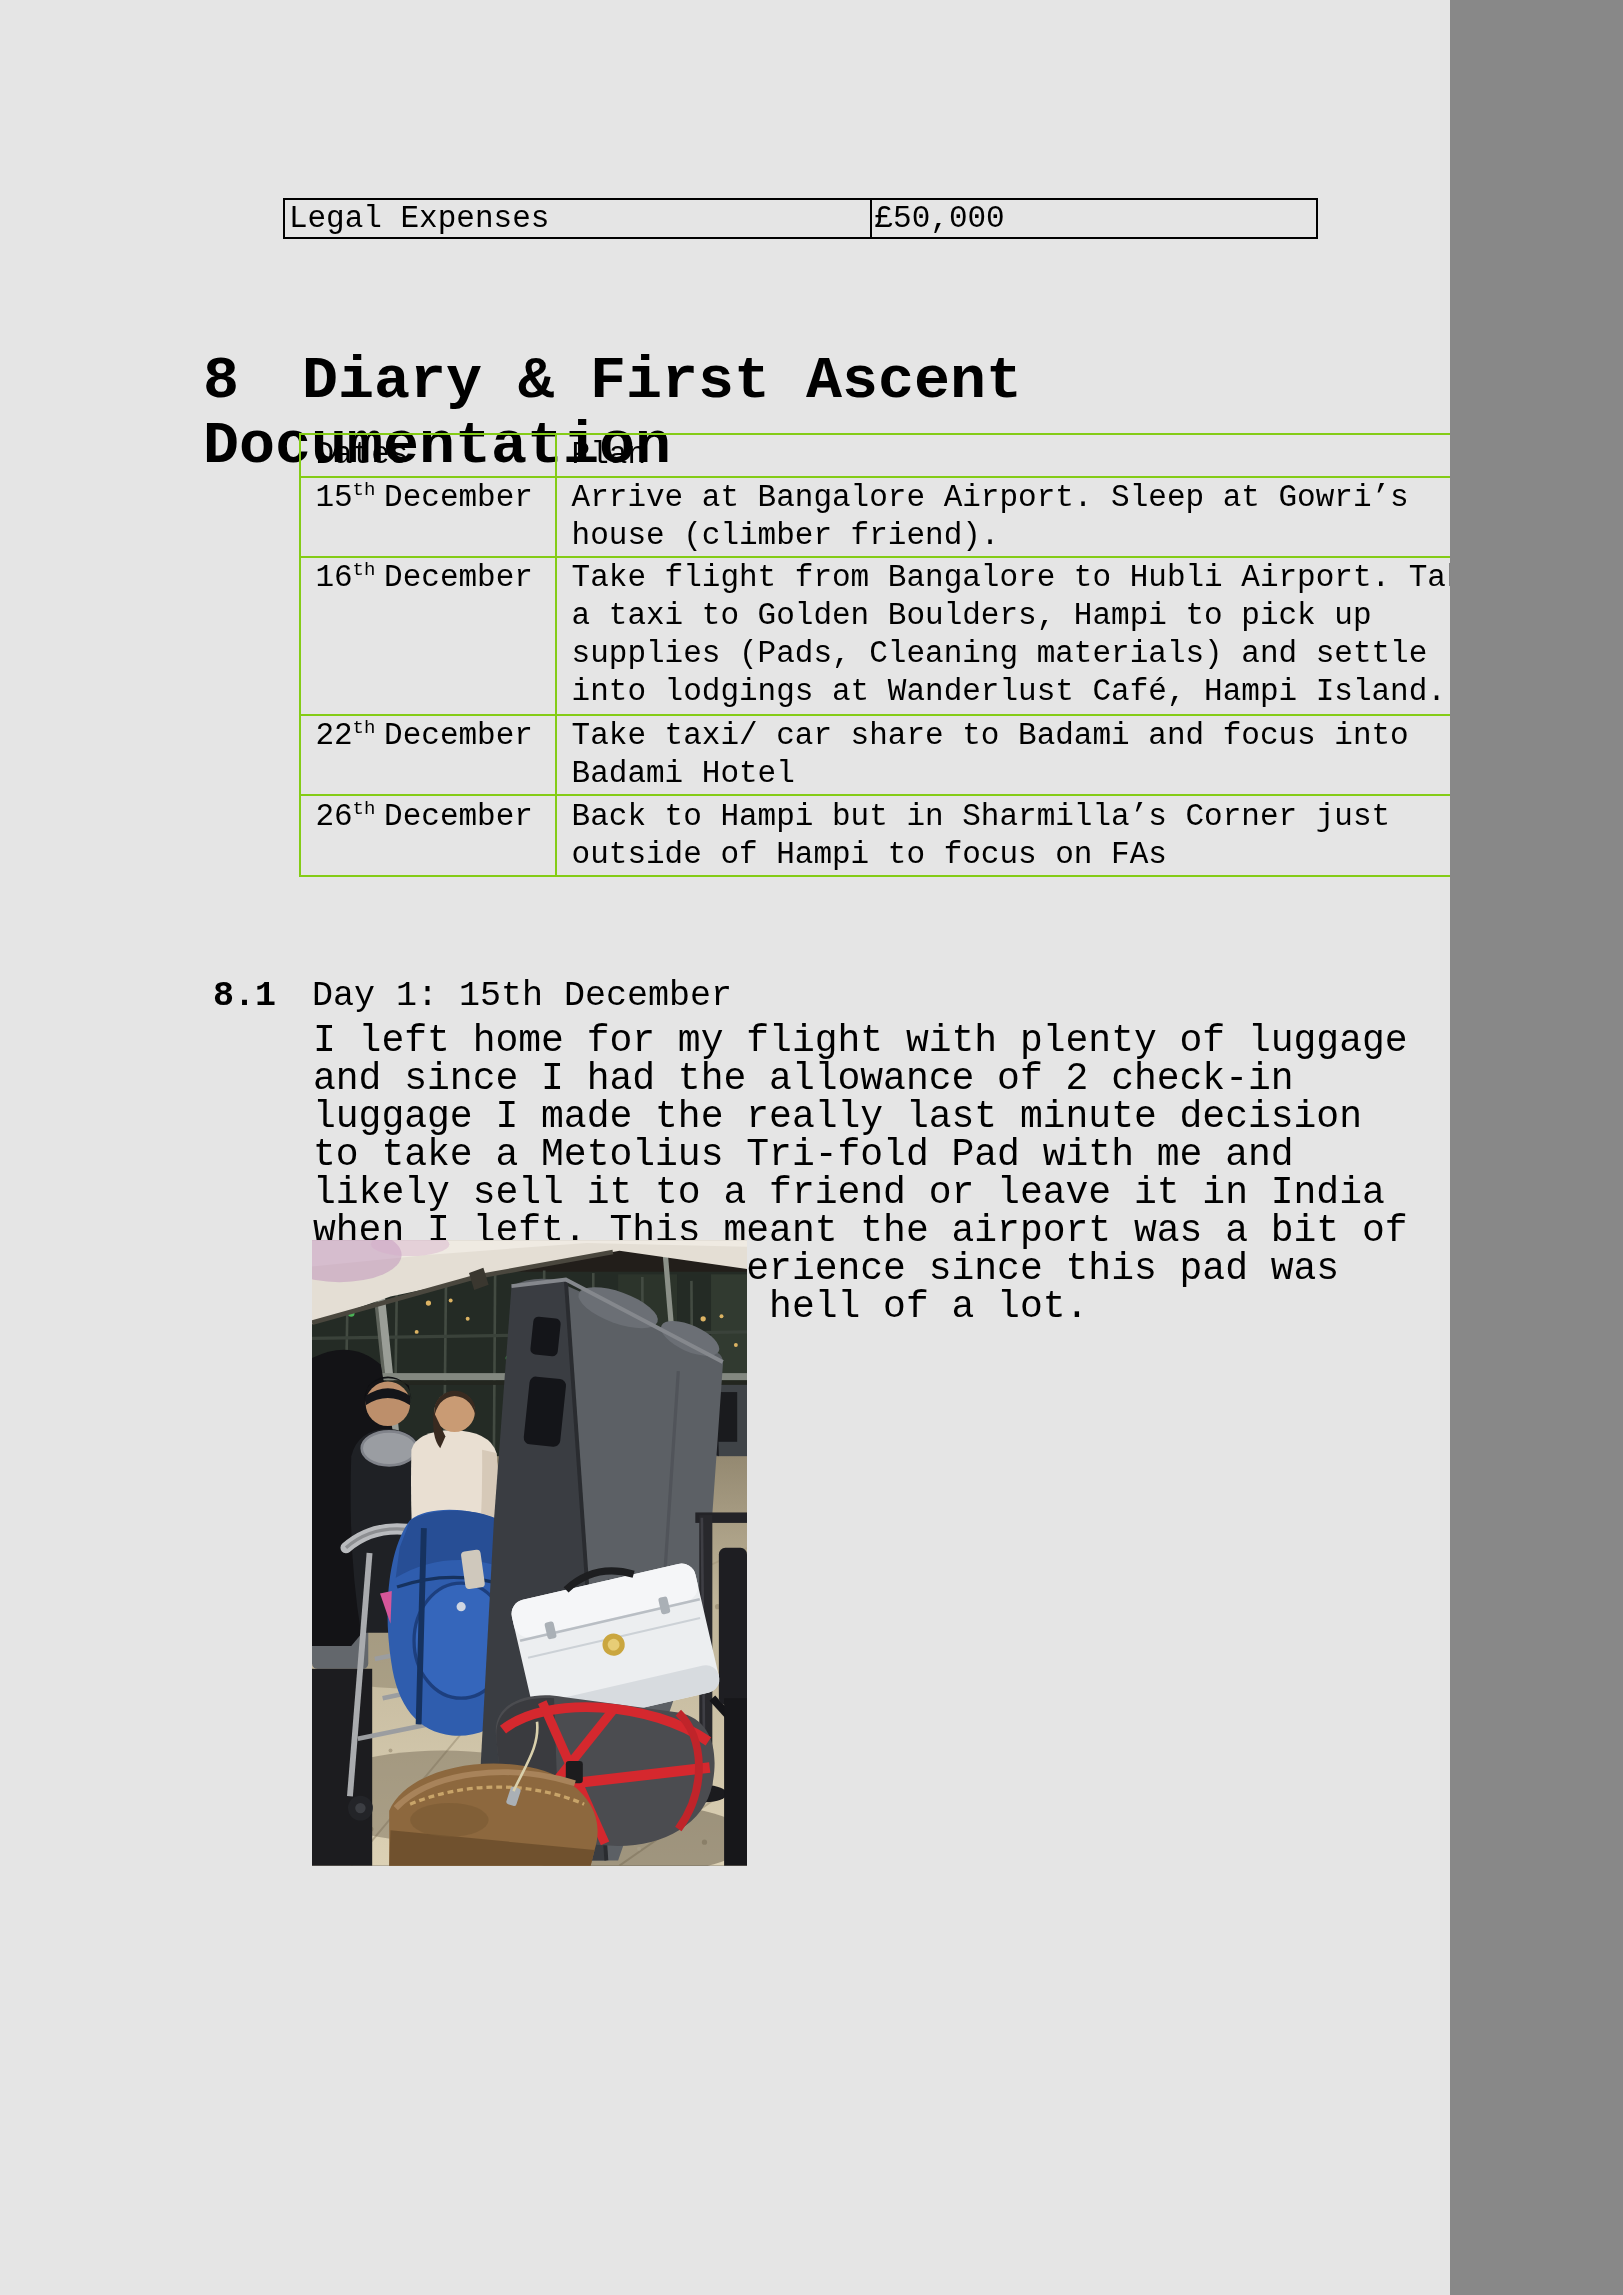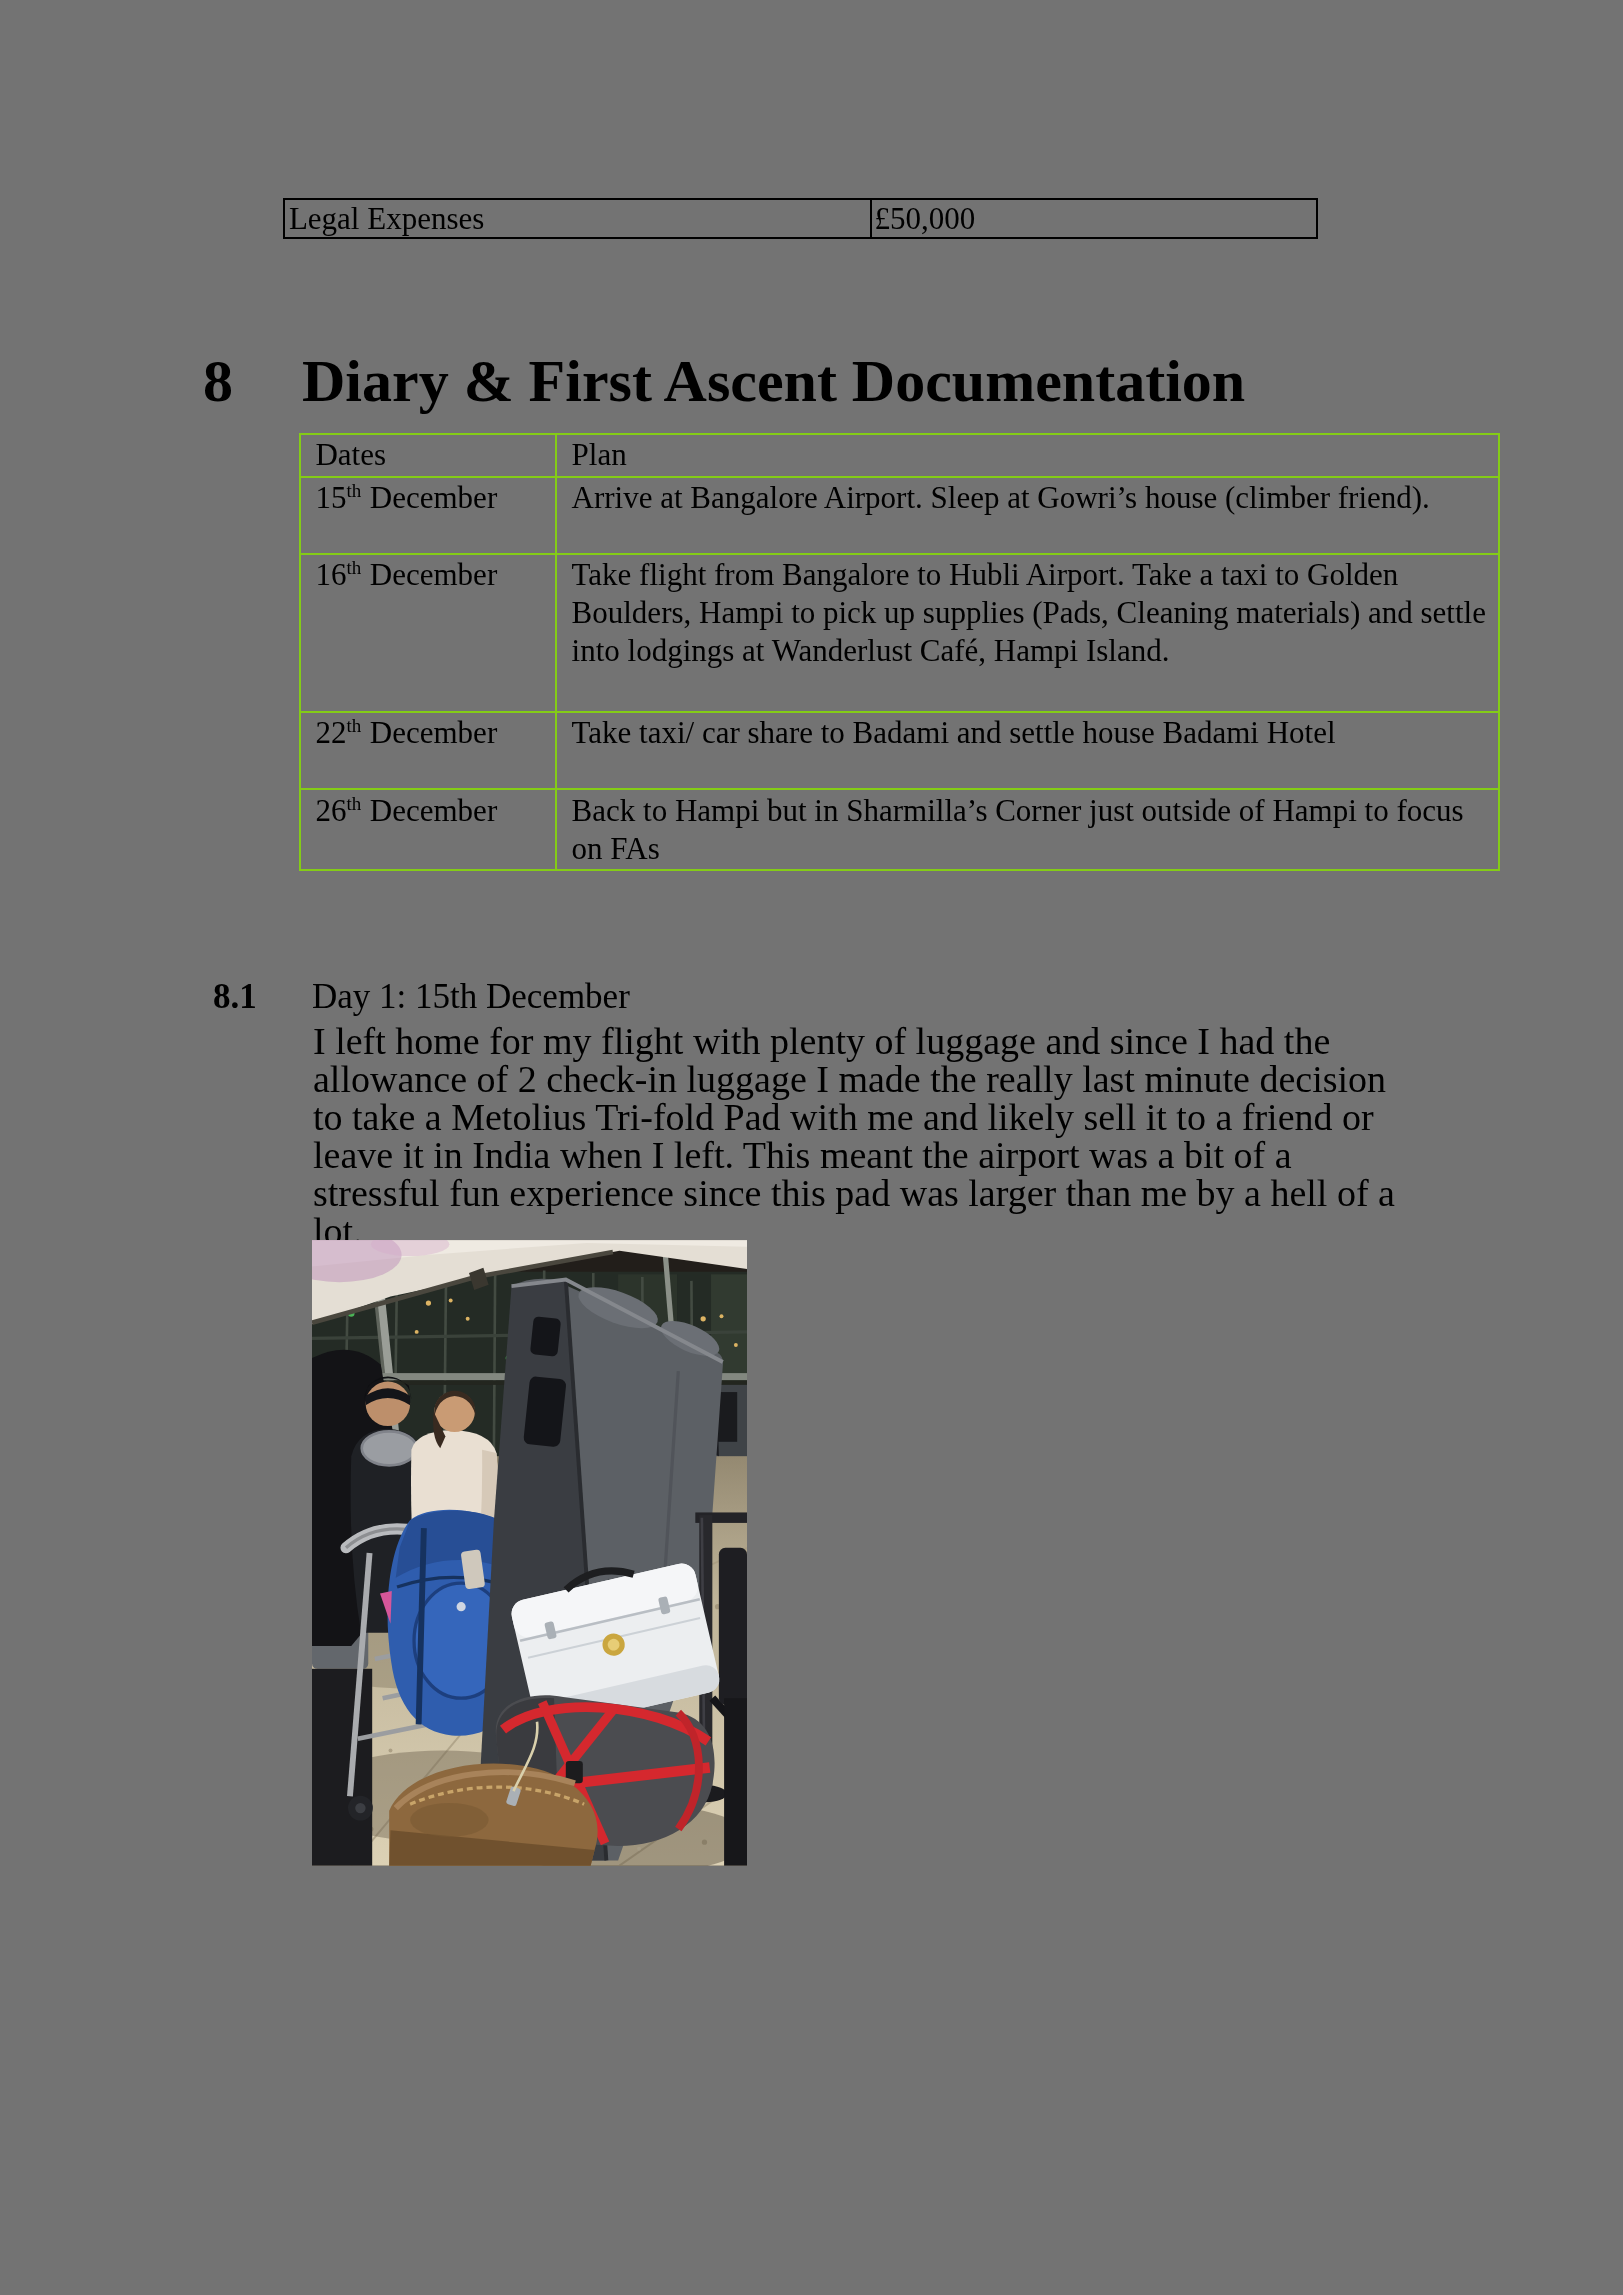--- a/index.html
+++ b/index.html
@@ -1,20 +1,20 @@
 <!DOCTYPE html>
 <html style="font-size:10.5px"><head>
 <meta charset="utf-8">
 <style>
   html,body{margin:0;padding:0;background:#888;}
   .page{
     position:relative;
-    width:1623px;height:2295px;
-    background:#737373;
-    font-family:Liberation Serif, serif;
+    width:1450px;height:2295px;
+    background:#e5e5e5;
+    font-family:Liberation Mono, monospace;
     color:#000;
     overflow:hidden;
   }
   .abs{position:absolute;}
 
   
   .expense-table{
     left:283px;top:198px;width:1023px;
     border-collapse:collapse;table-layout:fixed;
   }
@@ -93,21 +93,21 @@
     <tr class="r1">
       <td class="cd"><span>15</span><sup>th</sup><span class="month">December</span></td>
       <td class="cp">Arrive at Bangalore Airport. Sleep at Gowri’s house (climber friend).</td>
     </tr>
     <tr class="r2">
       <td class="cd"><span>16</span><sup>th</sup><span class="month">December</span></td>
       <td class="cp">Take flight from Bangalore to Hubli Airport. Take a taxi to Golden Boulders, Hampi to pick up supplies (Pads, Cleaning materials) and settle into lodgings at Wanderlust Café, Hampi Island.</td>
     </tr>
     <tr class="r3">
       <td class="cd"><span>22</span><sup>th</sup><span class="month">December</span></td>
-      <td class="cp">Take taxi/ car share to Badami and settle house Badami Hotel</td>
+      <td class="cp">Take taxi/ car share to Badami and focus into Badami Hotel</td>
     </tr>
     <tr class="r4">
       <td class="cd"><span>26</span><sup>th</sup><span class="month">December</span></td>
       <td class="cp">Back to Hampi but in Sharmilla’s Corner just outside of Hampi to focus on FAs</td>
     </tr>
   </tbody>
     </table>
 
   <div class="abs h2">
     <span class="num">8.1</span><span>Day 1: 15th December</span>

